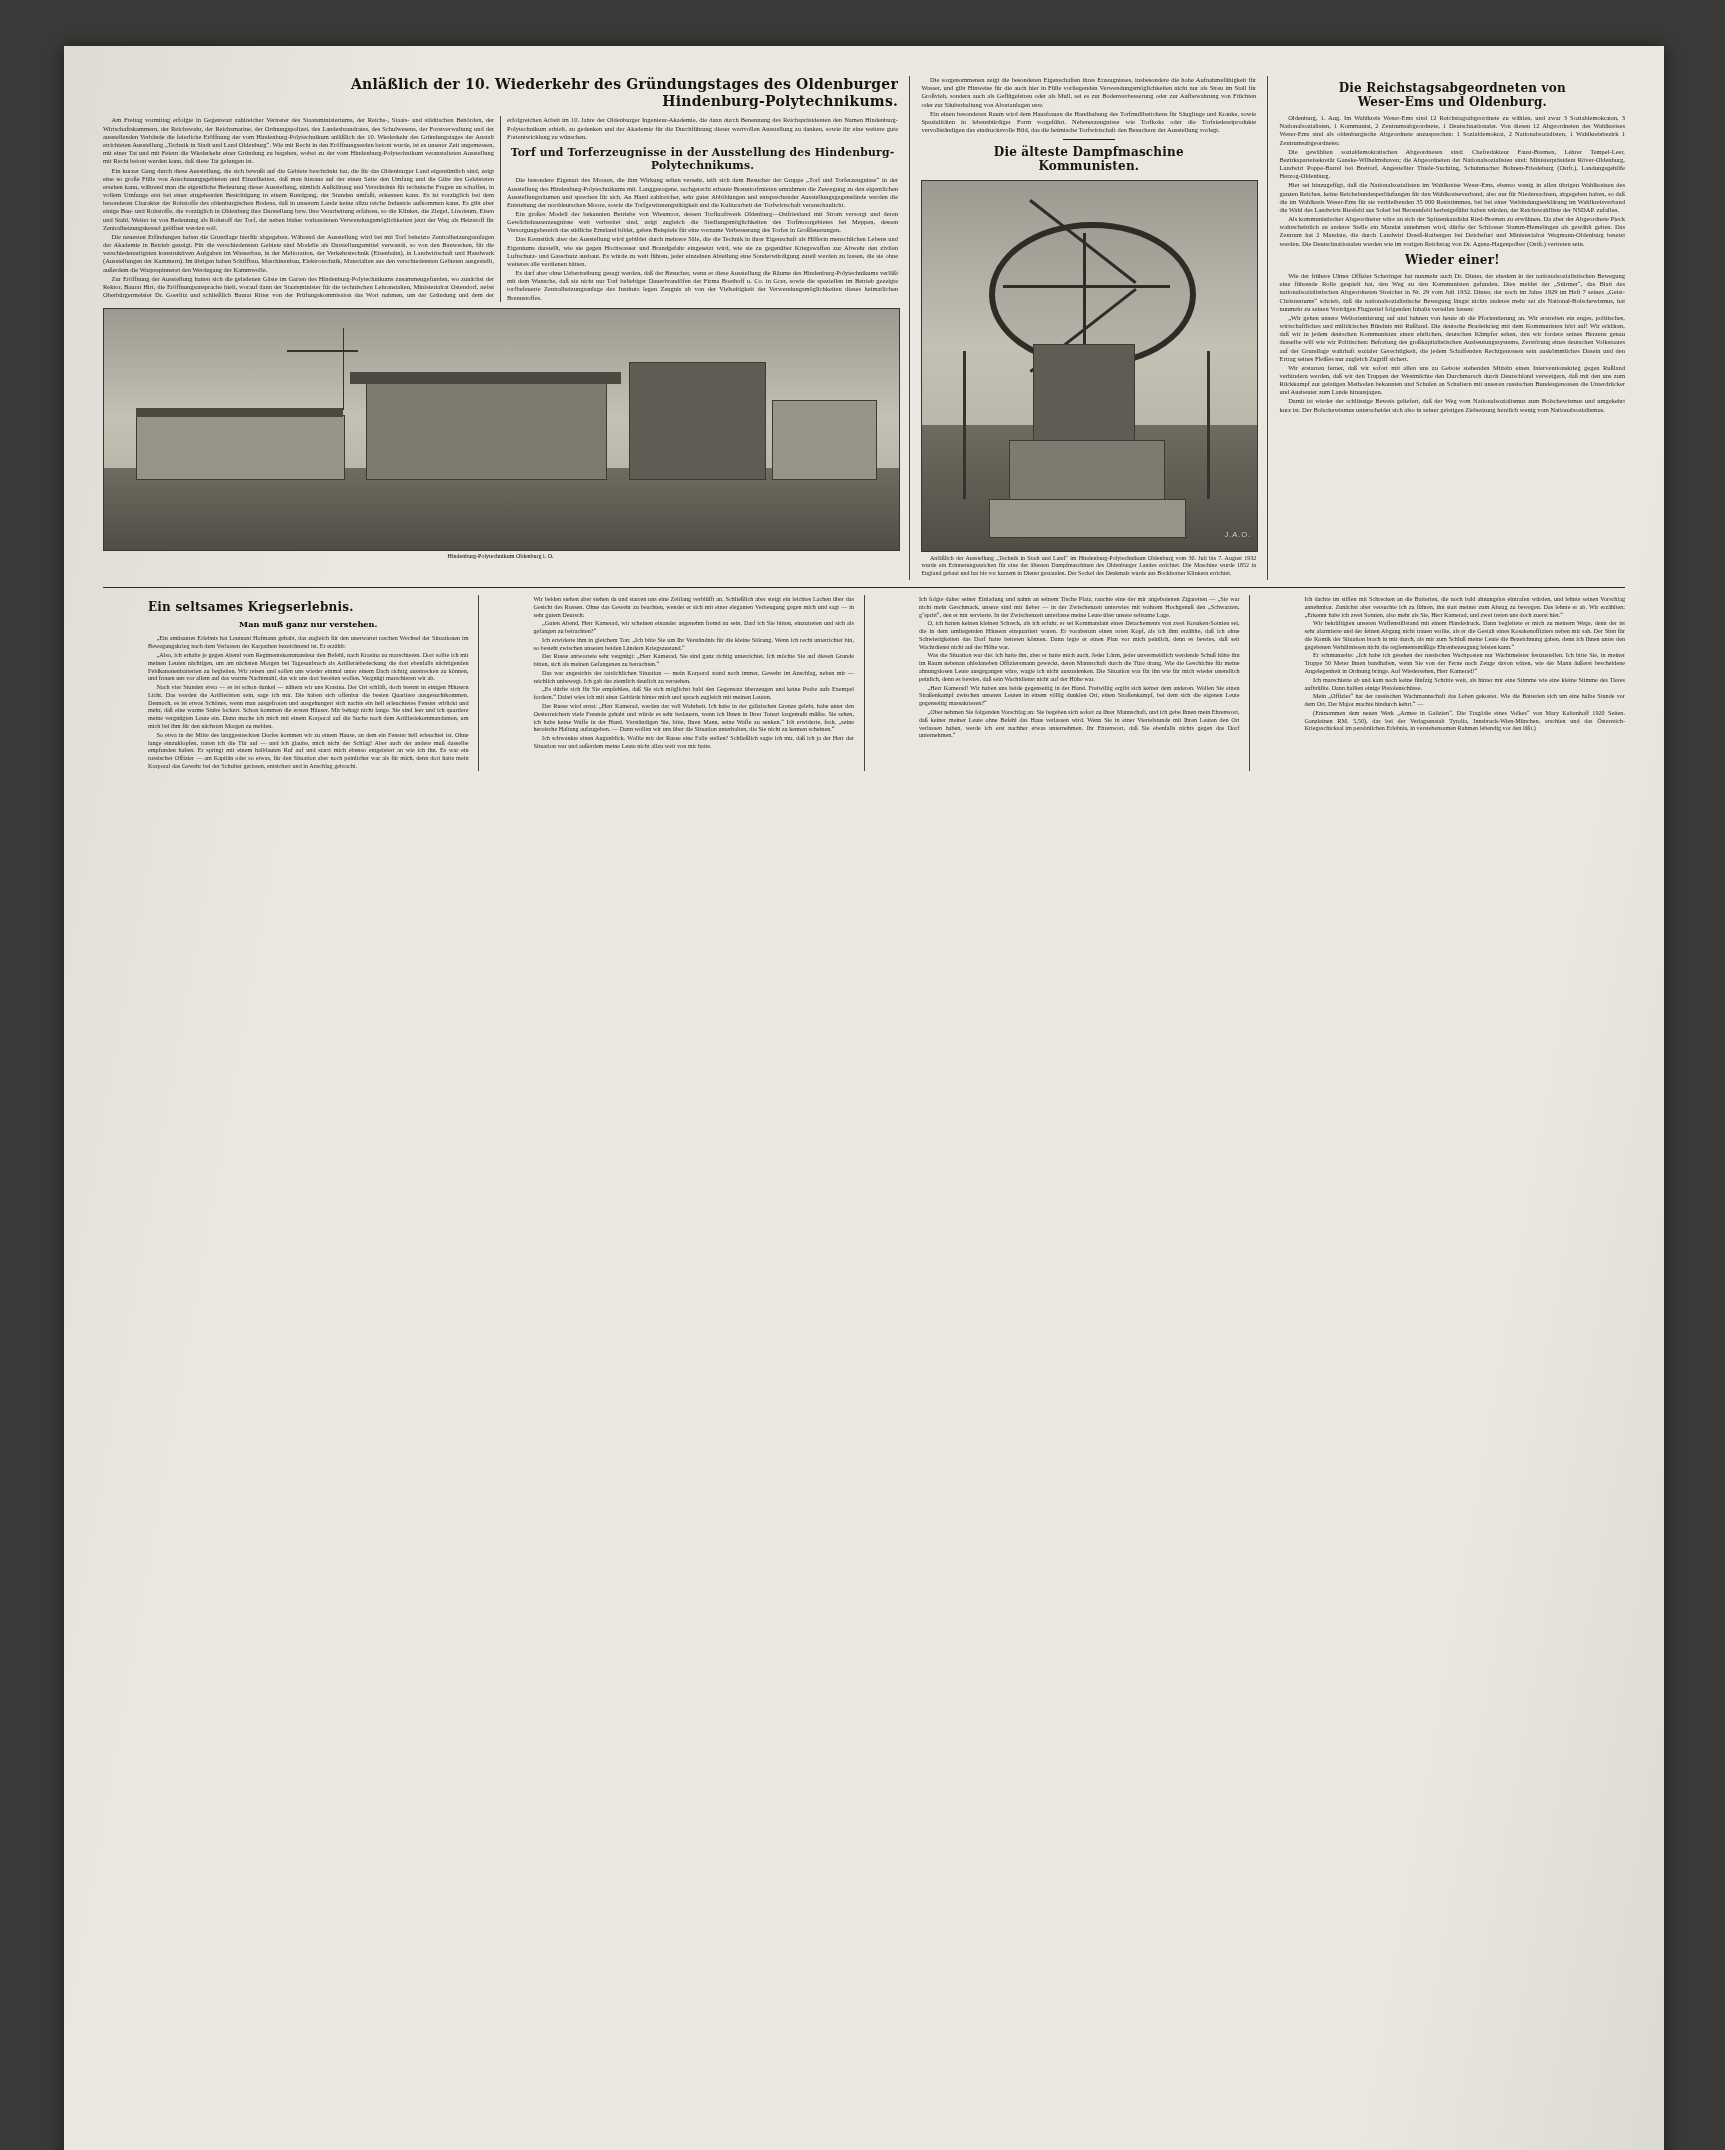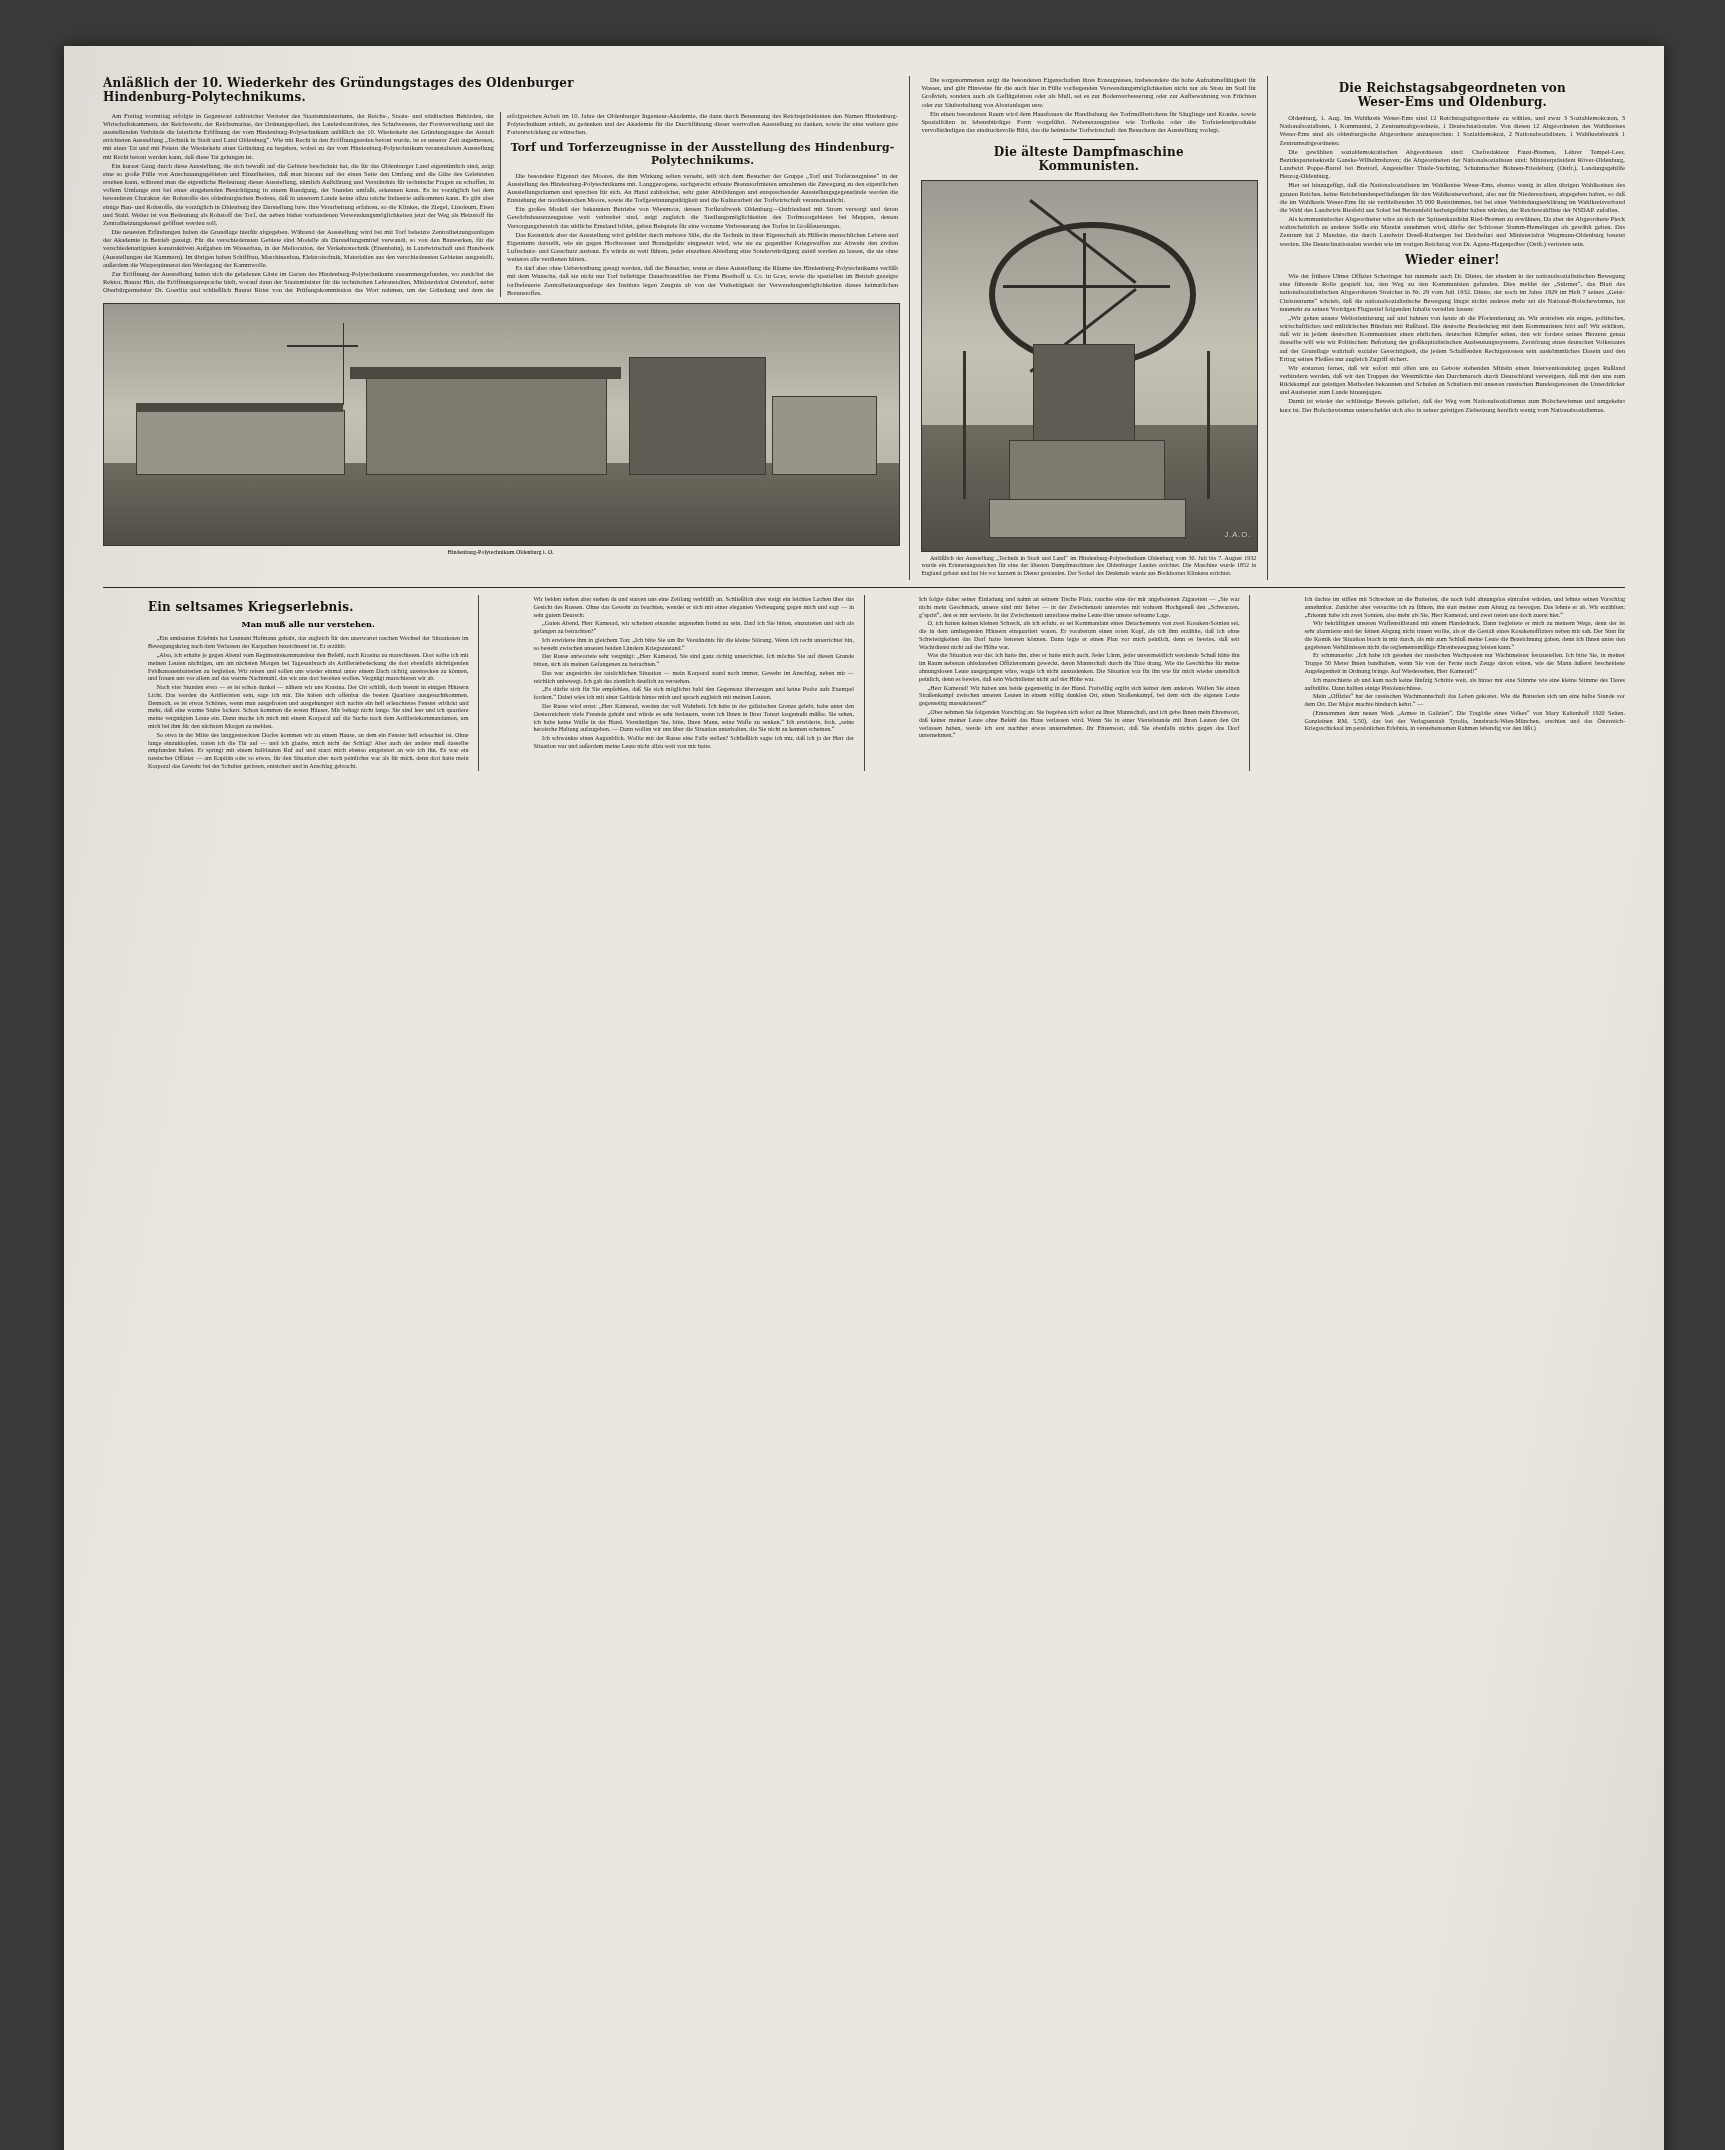--- a/index.html
+++ b/index.html
@@ -13,21 +13,21 @@
 
   
   .col{font-size:6.5px;line-height:1.26;text-align:justify;hyphens:auto;color:#201e1c;}
   .col p{margin:0 0 0.9px 0;text-indent:8.6px;}
   .col p.noind{text-indent:0;}
 
   
   .fraktur{font-family:"DejaVu Serif",serif;font-weight:bold;letter-spacing:0.2px;color:#16150f;}
 
   h1.main{font-size:20px;line-height:1.08;text-align:center;margin:0 0 2.6px 0;}
-  h2.sub{font-size:12px;line-height:1.2;text-align:left;margin:0 0 6.9px 0;}
+  h2.sub{font-size:14px;line-height:1.2;text-align:right;margin:0 0 6.9px 0;}
   h3.secthead{font-size:12px;line-height:1.16;text-align:center;margin:6px 0 4.3px 0;}
   h3.secthead.small{font-size:10.8px;}
   h3.left{text-align:left;}
 
   .rule-short{height:0.9px;background:#2a2824;width:52px;margin:5.2px auto 5.2px auto;}
   .hr-thick{height:1.3px;background:#2c2a25;margin:6.9px 0 6.9px 0;}
 
   
   .top{display:flex;gap:0;}
   .topleft{width:817px;padding-right:11.2px;border-right:0.4px solid #4a473f;}
@@ -169,21 +169,21 @@
     </div>
 
     <div class="hr-thick"></div>
 
     <div class="bottom">
 
       <div class="bcol">
         <h3 class="fraktur secthead left" style="text-align:left;">
           <span>Ein seltsames Kriegserlebnis.</span>
         </h3>
-        <div class="byline">Man muß alle nur verstehen.</div>
+        <div class="byline">Man muß ganz nur verstehen.</div>
         <div class="col small">
           <p>„Ein amüsantes Erlebnis hat Leutnant Hofmann gehabt, das zugleich für den unerwartet raschen Wechsel der Situationen im Bewegungskrieg nach dem Verlassen der Karpathen bezeichnend ist. Er erzählt:</p>
           <p>„Also, ich erhalte je gegen Abend vom Regimentskommandeur den Befehl, nach Krasina zu marschieren. Dort sollte ich mit meinen Leuten nächtigen, um am nächsten Morgen bei Tagesanbruch als Artilleriebedeckung die dort ebenfalls nächtigenden Feldkanonenbatterien zu begleiten. Wir reisen und sollen uns wieder einmal unter einem Dach richtig ausstrecken zu können, und freuen uns vor allem auf das warme Nachtmahl, das wir uns dort bereiten wollen. Vergnügt marschieren wir ab.</p>
           <p>Nach vier Stunden etwa — es ist schon dunkel — nähern wir uns Krasina. Der Ort schläft, doch brennt in einigen Häusern Licht. Das werden die Artilleristen sein, sage ich mir. Die haben sich offenbar die besten Quartiere ausgesuchtkommen. Dennoch, es ist etwas Schönes, wenn man ausgefroren und ausgehungert sich nachts ein hell erleuchtetes Fenster erblickt und mehr, daß eine warme Stube lockert. Schon kommen die ersten Häuser. Mir behagt nicht lange. Sie sind leer und ich quartiere meine vergnügten Leute ein. Dann mache ich mich mit einem Korporal auf die Suche nach dem Artilleriekommandanten, um mich bei ihm für den nächsten Morgen zu melden.</p>
           <p>So etwa in der Mitte des langgestreckten Dorfes kommen wir zu einem Hause, an dem ein Fenster hell erleuchtet ist. Ohne lange einzuklopfen, traten ich die Tür auf — und ich glaube, mich nicht der Schlag! Aber auch der andere muß dasselbe empfunden haben. Er springt mit einem halblauten Ruf auf und starrt mich ebenso entgeistert an wie ich ihn. Es war ein russischer Offizier — am Kapitän oder so etwas, für den Situation aber noch peinlicher war als für mich, denn dort hatte mein Korporal das Gewehr bei der Schulter gerissen, entsichert und in Anschlag gebracht.</p>
         </div>
       </div>
 
       <div class="bcol">
         <div class="col small">

